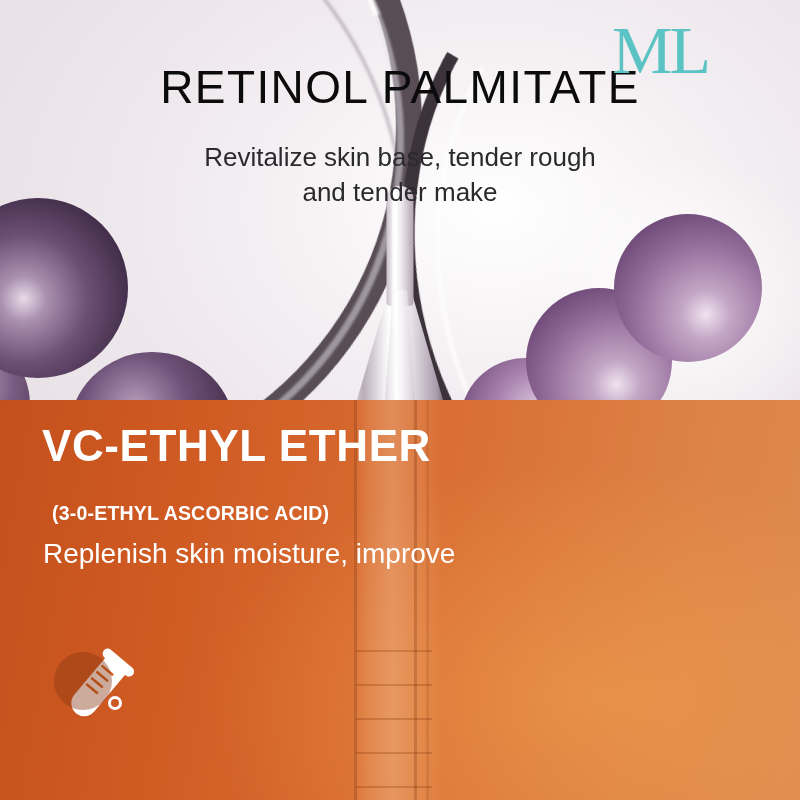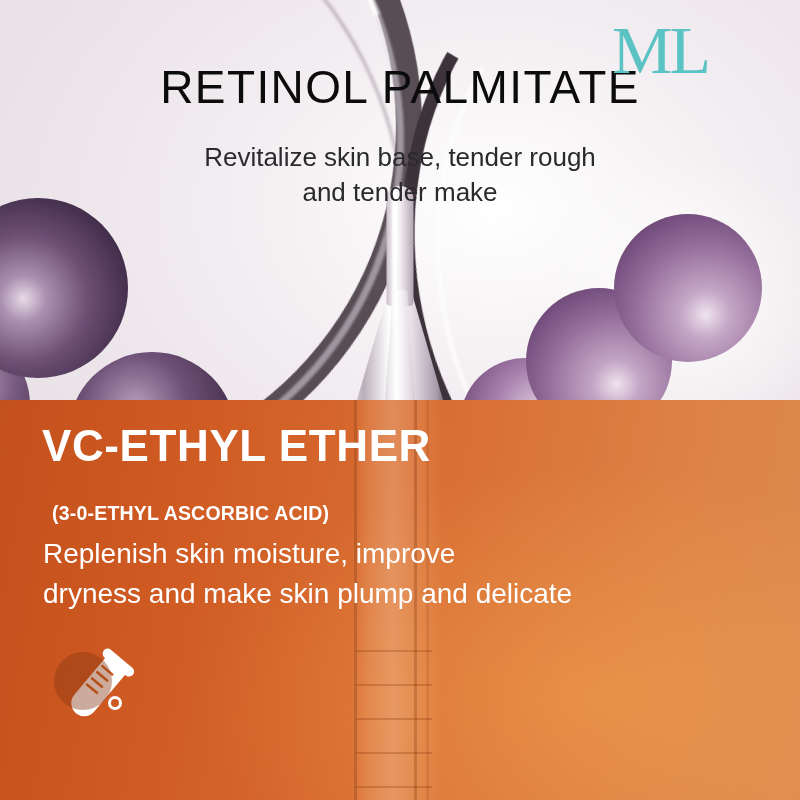--- a/index.html
+++ b/index.html
@@ -363,21 +363,20 @@
     </div>
 
   </div>
 
   <div class="bot-title">VC-ETHYL ETHER</div>
 
   <div class="bot-sub">(3-0-ETHYL ASCORBIC ACID)</div>
 
   <div class="bot-body">
     <div>Replenish skin moisture, improve</div>
-    <div>dryness and make skin plump and delicate</div>
   </div>
 
   <div class="tube-wrap">
     <div class="tube-disc"></div>
     <svg width="92" height="92" viewBox="0 0 92 92">
       <g transform="rotate(40 46 46)">
         <path d="M34 8 h24 v50 a12 12 0 0 1 -24 0 Z" fill="#ffffff" stroke="#ffffff" stroke-width="2" stroke-linejoin="round"></path>
         <rect x="27" y="0" width="38" height="10" rx="5" fill="#ffffff"></rect>
         <path d="M34 45 h24 v13 a12 12 0 0 1 -24 0 Z" fill="#ffffff"></path>
         <g stroke="#d4641f" stroke-width="2.6" stroke-linecap="round">

